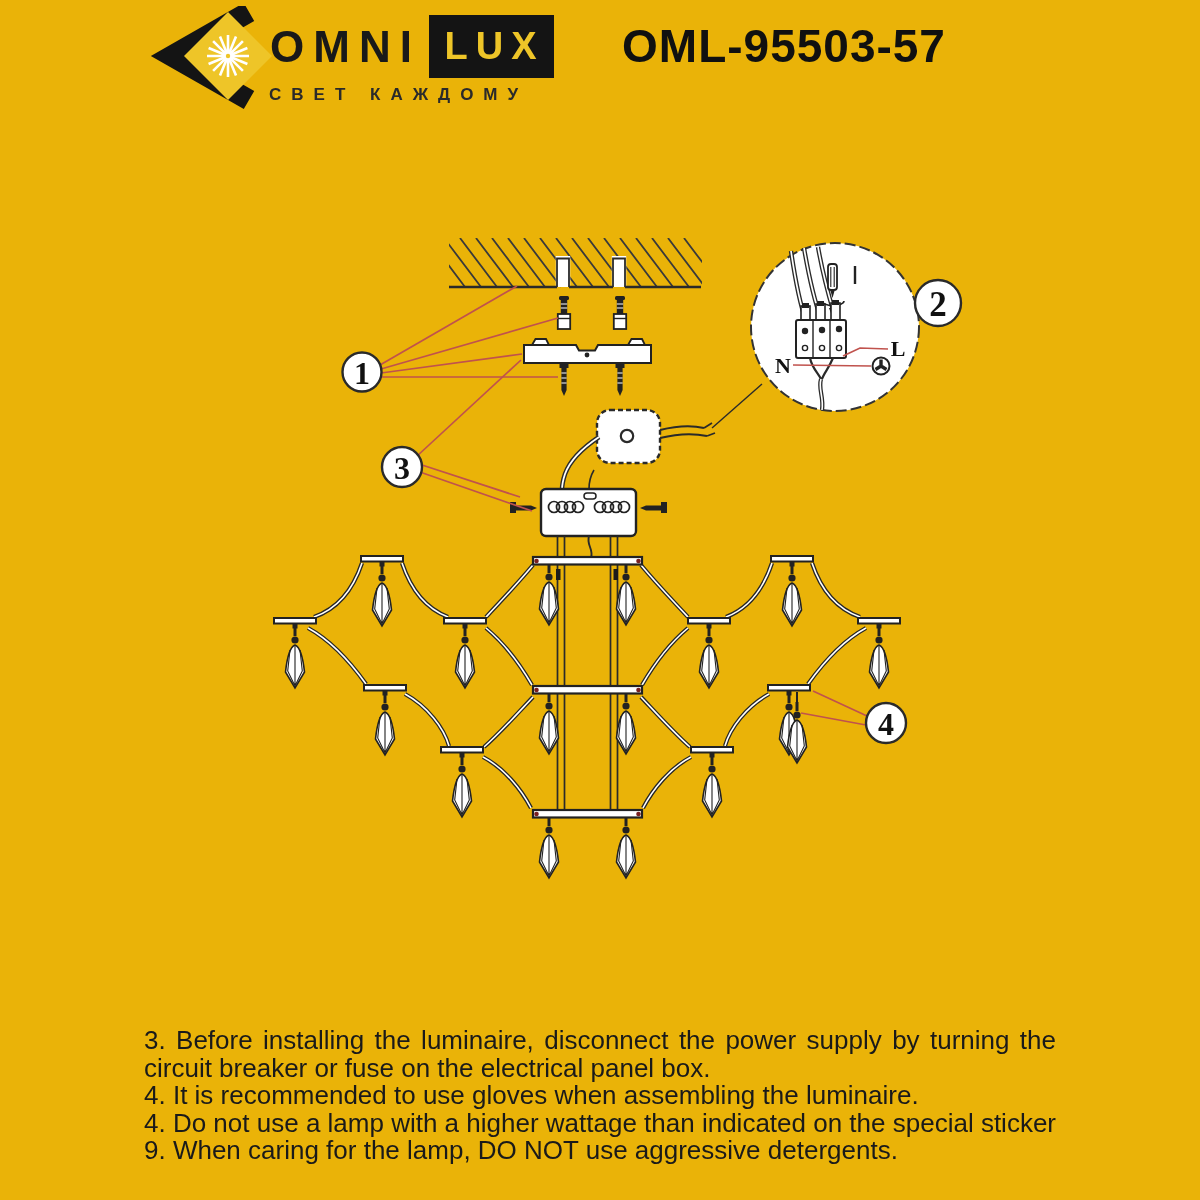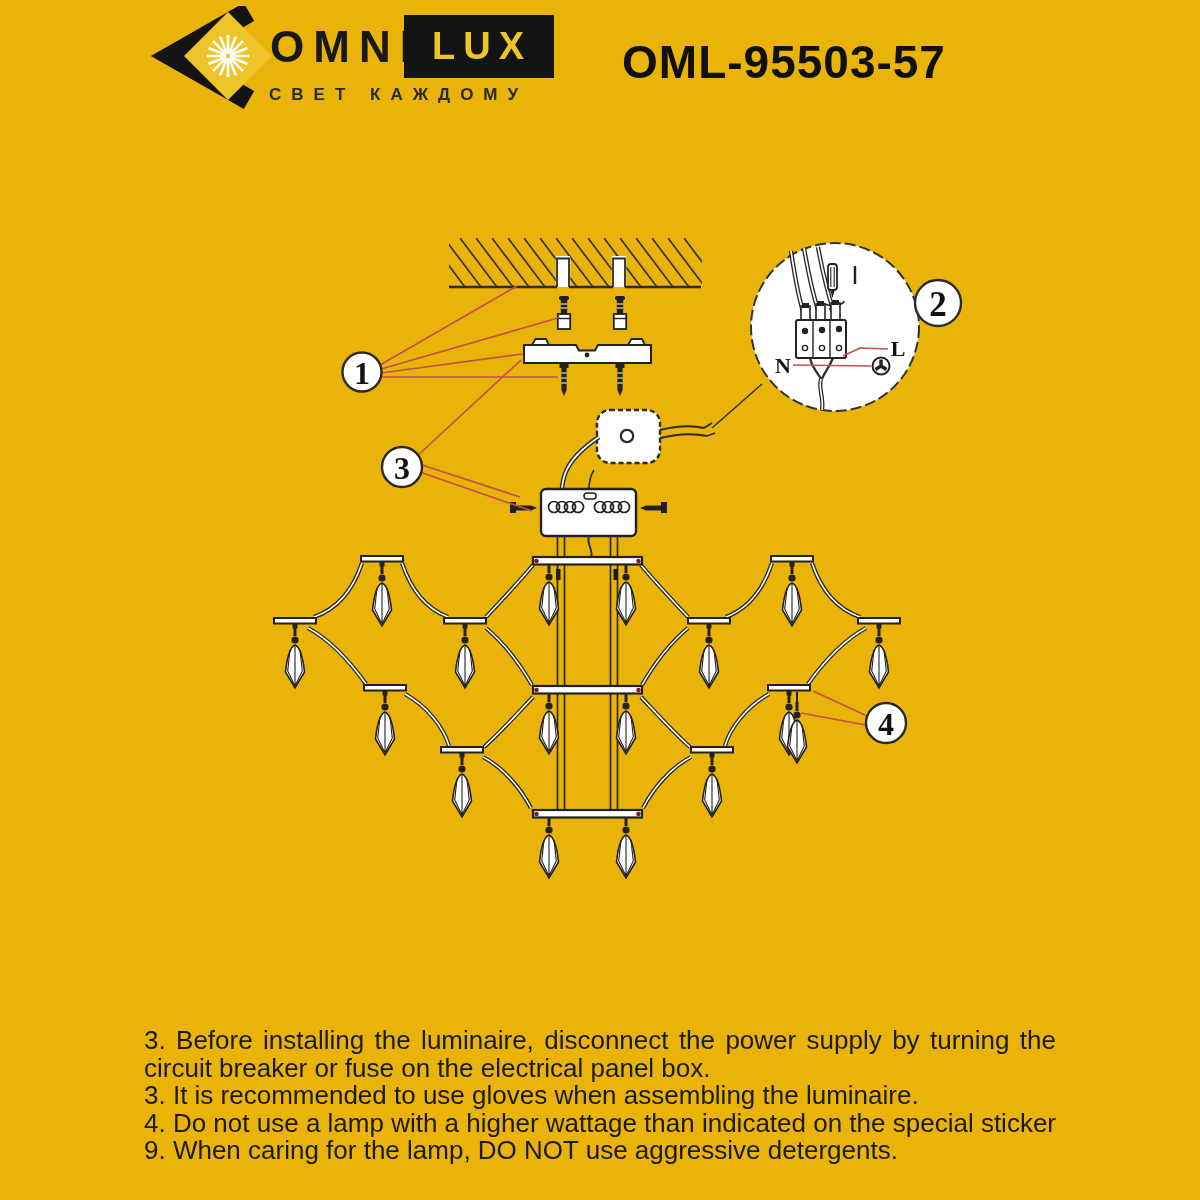--- a/index.html
+++ b/index.html
@@ -1,26 +1,26 @@
 <!DOCTYPE html>
 <html><head>
 <meta charset="utf-8">
 <style>
   html,body{margin:0;padding:0;background:#888;}
   .page{position:relative;width:1200px;height:1200px;background:#eab308;overflow:hidden;
         font-family:"Liberation Sans",sans-serif;color:#1c1c1c;}
   .abs{position:absolute;}
   
   .brand-omni{left:270px;top:22px;font-size:44px;font-weight:600;letter-spacing:9px;color:#191919;}
-  .lux-box{left:404px;top:15px;width:150px;height:63px;background:#141414;display:flex;
+  .lux-box{left:429px;top:15px;width:125px;height:63px;background:#141414;display:flex;
            align-items:center;justify-content:center;}
   .lux-box span{color:#eec528;font-size:38px;font-weight:700;letter-spacing:8px;padding-left:6px;}
   .tagline{left:269px;top:85px;width:292px;font-size:17px;font-weight:600;letter-spacing:10px;color:#2a2a2a;white-space:nowrap;}
   .model{left:598px;top:19px;width:372px;text-align:center;font-size:46px;font-weight:700;
-         letter-spacing:1px;color:#101010;white-space:nowrap;margin-top:16px;}
+         letter-spacing:1px;color:#101010;white-space:nowrap;}
   
   .instructions{left:144px;top:1027px;width:912px;font-size:26px;line-height:27.6px;color:#1a1a1a;}
   .iline{height:27.6px;white-space:nowrap;}
   .iline.just{white-space:normal;text-align:justify;text-align-last:justify;}
   svg text{font-family:"Liberation Serif",serif;}
 </style>
 </head>
 <body>
 
 <div class="page">
@@ -329,18 +329,18 @@
     </g>
     <g>
       <circle cx="886" cy="723" r="20" fill="#fff" stroke="#2a2a2a" stroke-width="2.4"></circle>
       <text x="886" y="724" font-size="32" font-weight="bold" text-anchor="middle" dominant-baseline="central" fill="#111">4</text>
     </g>
   </svg>
 
   <div class="abs instructions">
     <div class="iline just">3. Before installing the luminaire, disconnect the power supply by turning the</div>
     <div class="iline">circuit breaker or fuse on the electrical panel box.</div>
-    <div class="iline">3. It is recommended to use gloves when assembling the luminaire.</div>
+    <div class="iline">4. It is recommended to use gloves when assembling the luminaire.</div>
     <div class="iline just">4. Do not use a lamp with a higher wattage than indicated on the special sticker</div>
     <div class="iline">9. When caring for the lamp, DO NOT use aggressive detergents.</div>
   </div>
 
 </div>
 
 </body></html>

